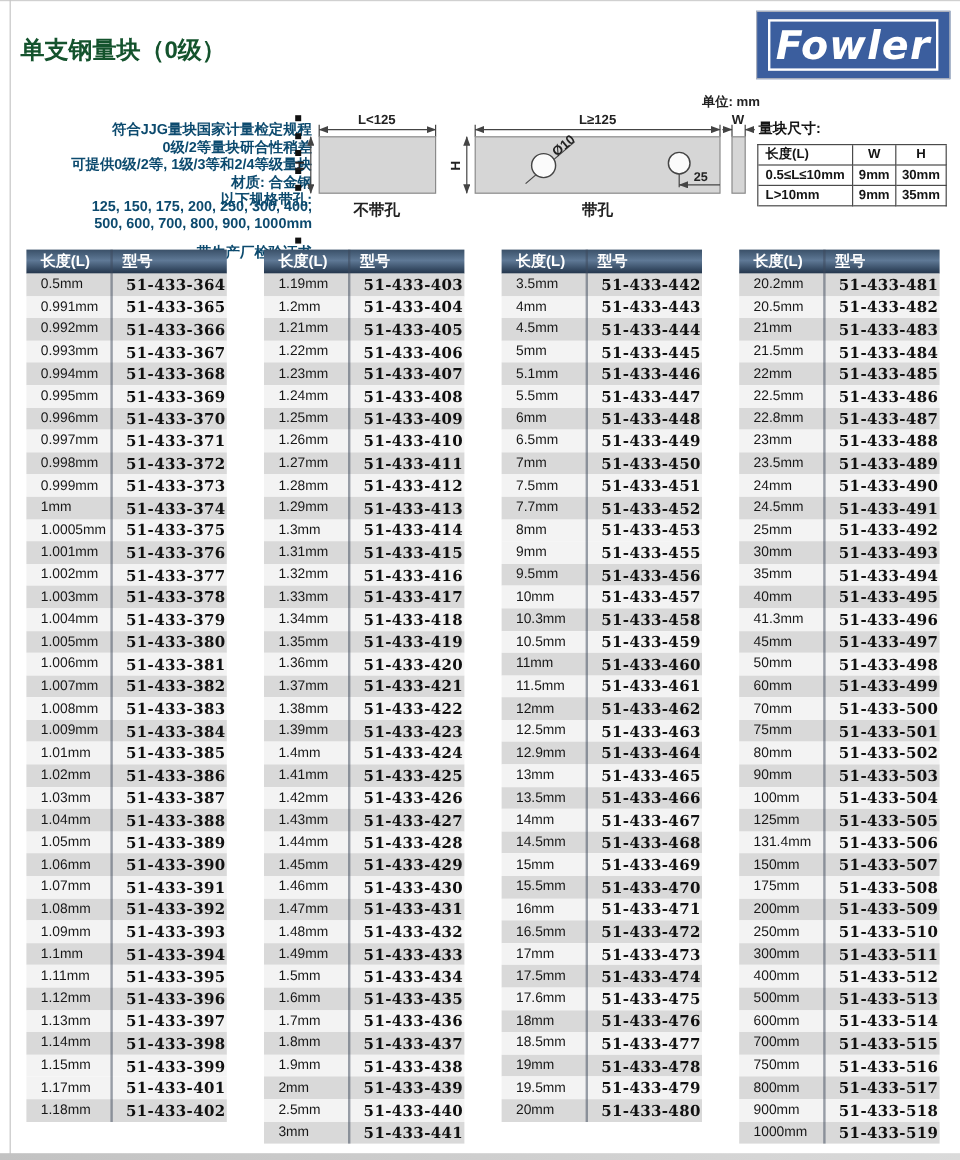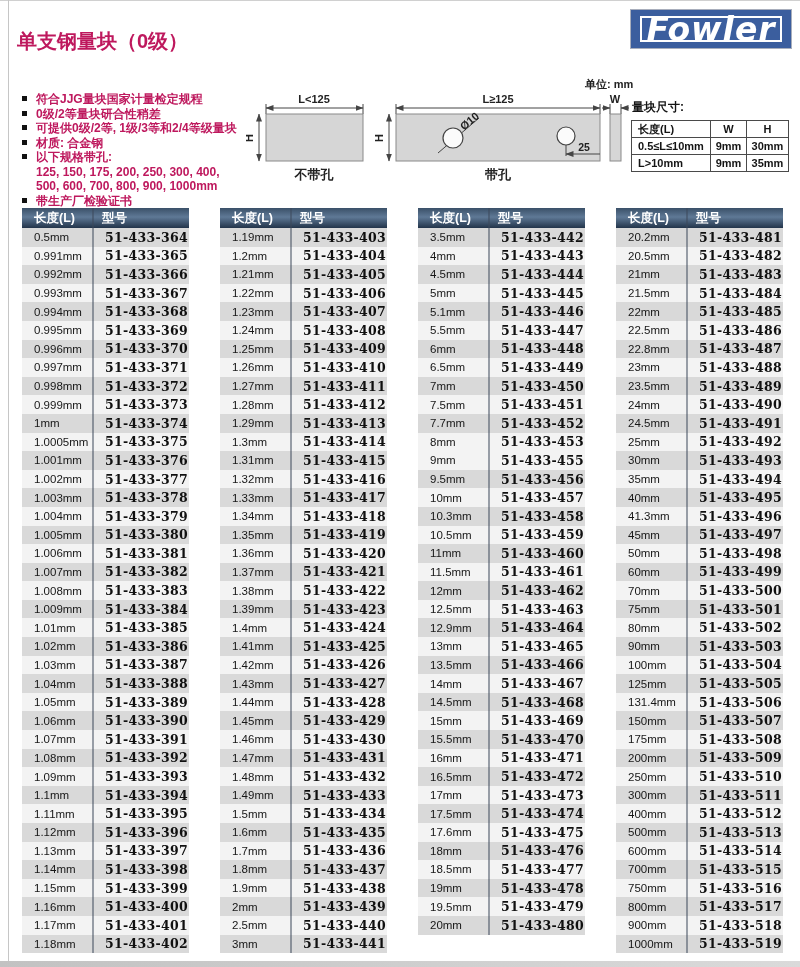--- a/index.html
+++ b/index.html
@@ -4,30 +4,30 @@
 <style>
   html,body{margin:0;padding:0;}
   body{
     width:800px;height:967px;position:relative;background:#ffffff;
     font-family:"Liberation Sans", sans-serif;overflow:hidden;color:#141414;
   }
   .edge-left{position:absolute;left:8px;top:0;width:1px;height:100%;background:#c6c6c6;}
   .edge-top{position:absolute;left:0;top:0;width:100%;height:1px;background:#d0d0d0;}
   .edge-bottom{position:absolute;left:0;bottom:0;width:100%;height:6px;
     background:linear-gradient(90deg,#c2c2c2,#dadada);}
-  .page-title{position:absolute;left:17px;top:15px;font-size:20px;font-weight:bold;color:#be185d;}
+  .page-title{position:absolute;left:17px;top:15px;font-size:20px;font-weight:bold;color:#14532d;}
   
-  .logo{position:absolute;left:630px;top:9px;width:162px;height:40px;background:#3b5e9e;
+  .logo{position:absolute;left:630px;top:9px;width:162px;height:57px;background:#3b5e9e;
     border:1px solid #a8aebc;box-sizing:border-box;display:flex;align-items:center;justify-content:center;}
   .logo-frame{position:absolute;top:6px;bottom:6px;left:9px;right:9px;border:2px solid #ffffff;}
   .logo-text{position:relative;z-index:1;font-family:"DejaVu Sans",sans-serif;font-style:italic;
     font-weight:bold;color:#ffffff;font-size:33px;line-height:1;letter-spacing:1px;}
   
   .features{position:absolute;left:20px;top:92px;width:240px;}
-  .f-line{display:flex;align-items:flex-start;height:14.5px;font-size:12px;font-weight:bold;color:#be185d;line-height:14px;}
+  .f-line{display:flex;align-items:flex-end;height:14.5px;font-size:12px;font-weight:bold;color:#0c4a6e;line-height:14px;flex-direction:column;}
   .f-bullet{flex:none;width:5px;height:5px;background:#111;margin:4px 9px 0 2px;}
   .f-line.cont{padding-left:16px;}
   
   .diagram{position:absolute;left:246px;top:74px;width:390px;height:112px;}
   .diagram text{font-family:"Liberation Sans",sans-serif;font-weight:bold;fill:#222;}
   
   .size-block{position:absolute;left:631px;top:99px;}
   .size-title{font-size:12px;font-weight:bold;margin:0 0 4px 1px;}
   .size-table{display:grid;grid-template-columns:79px 36px 42px;border-top:1px solid #4a4a4a;border-left:1px solid #4a4a4a;width:max-content;background:#fff;}
   .size-cell{border-right:1px solid #4a4a4a;border-bottom:1px solid #4a4a4a;height:16px;line-height:16px;
@@ -303,24 +303,20 @@
         <span class="cell-mod">51-433-397</span>
       </div>
       <div class="trow odd">
         <span class="cell-len">1.14mm</span>
         <span class="cell-mod">51-433-398</span>
       </div>
       <div class="trow even">
         <span class="cell-len">1.15mm</span>
         <span class="cell-mod">51-433-399</span>
       </div>
-      <div class="trow odd">
-        <span class="cell-len">1.16mm</span>
-        <span class="cell-mod">51-433-400</span>
-      </div>
       <div class="trow even">
         <span class="cell-len">1.17mm</span>
         <span class="cell-mod">51-433-401</span>
       </div>
       <div class="trow odd">
         <span class="cell-len">1.18mm</span>
         <span class="cell-mod">51-433-402</span>
       </div>
     </div>
   <div class="tdivider"></div>

